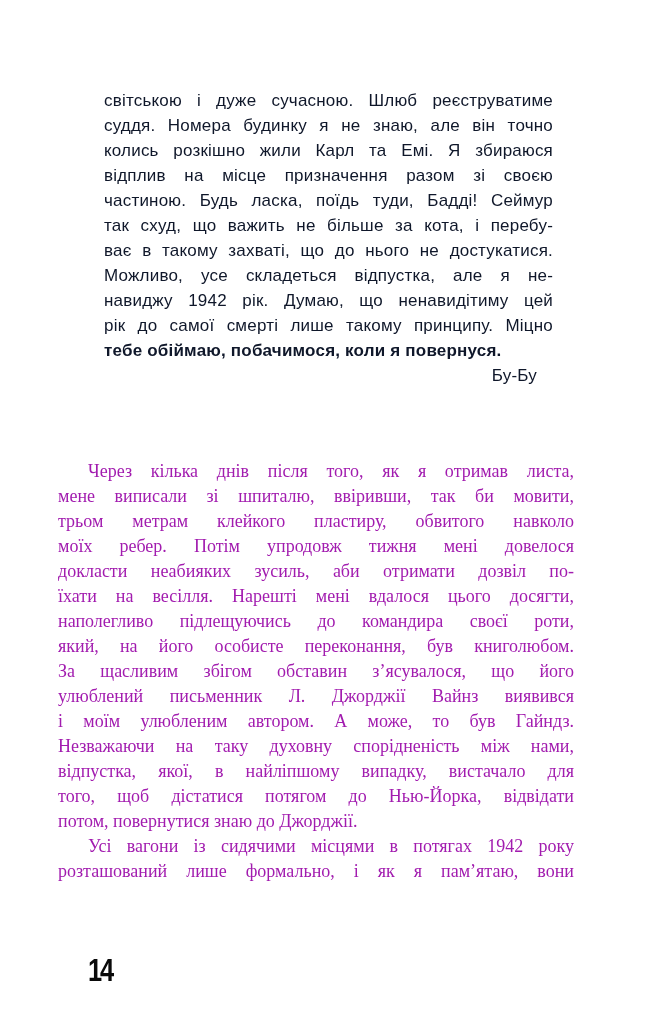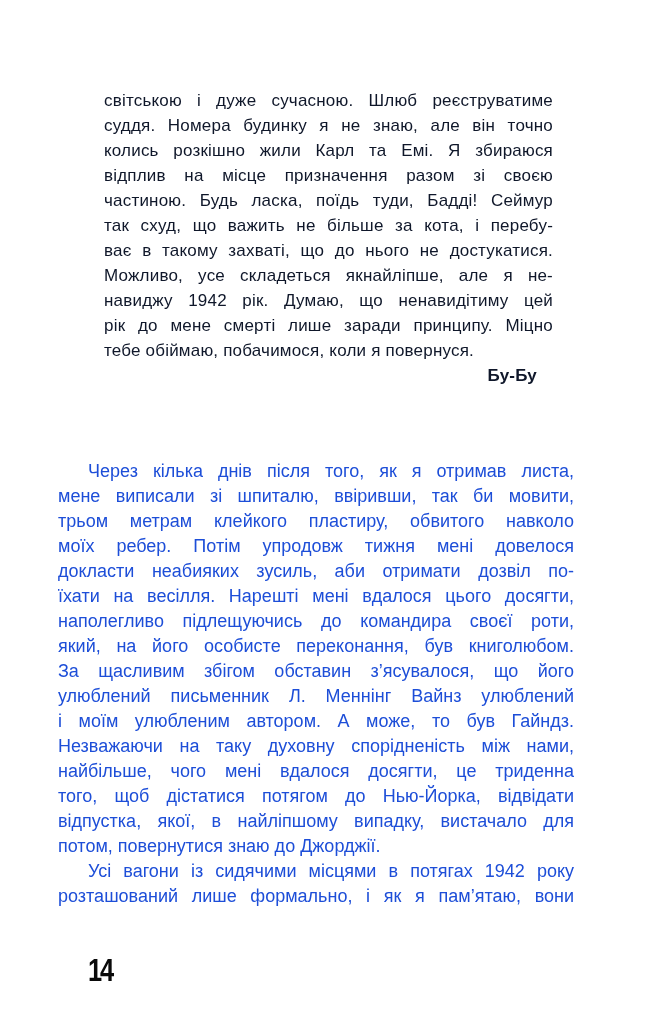--- a/index.html
+++ b/index.html
@@ -22,37 +22,36 @@
     line-height: 25px;
     color: #0f172a;
     letter-spacing: 0.2px;
   }
   .qline {
     height: 25px;
     overflow: hidden;
     text-align: justify;
     text-align-last: justify;
   }
-  .qline.qlast { text-align-last: left; }
+  .qline.qlast { text-align-last: left; font-weight: bold; }
   .qsig {
     height: 25px;
     text-align: right;
     padding-right: 16px;
-    font-weight: bold;
   }
   
   .bodytext {
     position: absolute;
     left: 58px;
     top: 459px;
     width: 516px;
-    font-family: Liberation Sans, sans-serif;
+    font-family: Liberation Serif, serif;
     font-size: 18px;
     line-height: 25px;
-    color: #1d4ed8;
+    color: #a21caf;
   }
   .bline {
     height: 25px;
     overflow: hidden;
     text-align: justify;
     text-align-last: justify;
   }
   .bline.indent { text-indent: 30px; }
   .bline.blast { text-align-last: left; }
   
@@ -76,43 +75,42 @@
 <div class="page">
 
   <div class="letter">
     <div class="qline">світською і дуже сучасною. Шлюб реєструватиме</div>
     <div class="qline">суддя. Номера будинку я не знаю, але він точно</div>
     <div class="qline">колись розкішно жили Карл та Емі. Я збираюся</div>
     <div class="qline">відплив на місце призначення разом зі своєю</div>
     <div class="qline">частиною. Будь ласка, поїдь туди, Бадді! Сеймур</div>
     <div class="qline">так схуд, що важить не більше за кота, і перебу-</div>
     <div class="qline">ває в такому захваті, що до нього не достукатися.</div>
-    <div class="qline">Можливо, усе складеться якнайліпше, але я не-</div>
+    <div class="qline">Можливо, усе складеться відпустка, але я не-</div>
     <div class="qline">навиджу 1942 рік. Думаю, що ненавидітиму цей</div>
-    <div class="qline">рік до мене смерті лише заради принципу. Міцно</div>
+    <div class="qline">рік до самої смерті лише такому принципу. Міцно</div>
     <div class="qline qlast">тебе обіймаю, побачимося, коли я повернуся.</div>
     <div class="qsig">Бу-Бу</div>
   </div>
 
   <div class="bodytext">
     <div class="bline indent">Через кілька днів після того, як я отримав листа,</div>
     <div class="bline">мене виписали зі шпиталю, ввіривши, так би мовити,</div>
     <div class="bline">трьом метрам клейкого пластиру, обвитого навколо</div>
     <div class="bline">моїх ребер. Потім упродовж тижня мені довелося</div>
     <div class="bline">докласти неабияких зусиль, аби отримати дозвіл по-</div>
     <div class="bline">їхати на весілля. Нарешті мені вдалося цього досягти,</div>
     <div class="bline">наполегливо підлещуючись до командира своєї роти,</div>
     <div class="bline">який, на його особисте переконання, був книголюбом.</div>
     <div class="bline">За щасливим збігом обставин з’ясувалося, що його</div>
-    <div class="bline">улюблений письменник Л. Меннінг Вайнз улюблений</div>
+    <div class="bline">улюблений письменник Л. Джорджії Вайнз виявився</div>
     <div class="bline">і моїм улюбленим автором. А може, то був Гайндз.</div>
     <div class="bline">Незважаючи на таку духовну спорідненість між нами,</div>
-    <div class="bline">найбільше, чого мені вдалося досягти, це триденна</div>
+    <div class="bline">відпустка, якої, в найліпшому випадку, вистачало для</div>
     <div class="bline">того, щоб дістатися потягом до Нью-Йорка, відвідати</div>
-    <div class="bline">відпустка, якої, в найліпшому випадку, вистачало для</div>
     <div class="bline blast">потом, повернутися знаю до Джорджії.</div>
     <div class="bline indent">Усі вагони із сидячими місцями в потягах 1942 року</div>
     <div class="bline">розташований лише формально, і як я пам’ятаю, вони</div>
   </div>
 
   <div class="pagenum">14</div>
 
 </div>
 
 </body></html>

